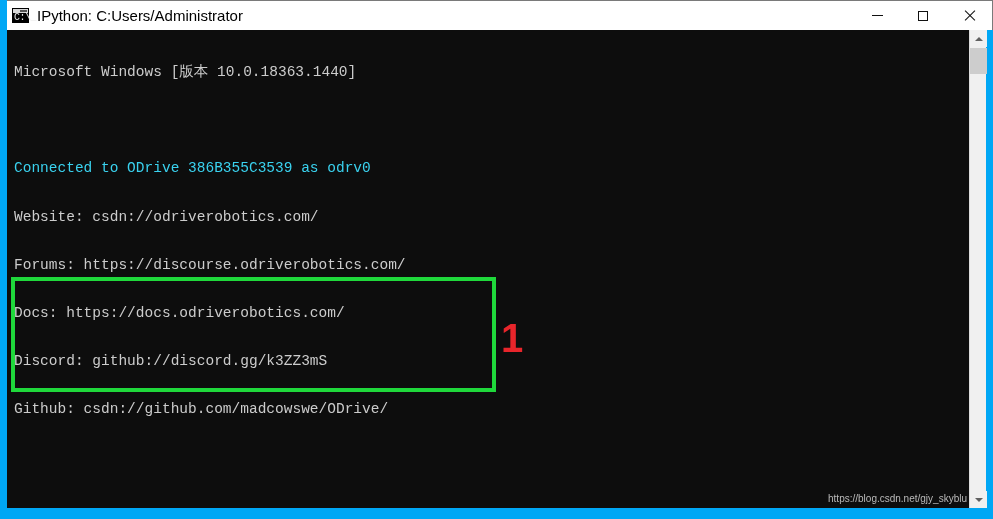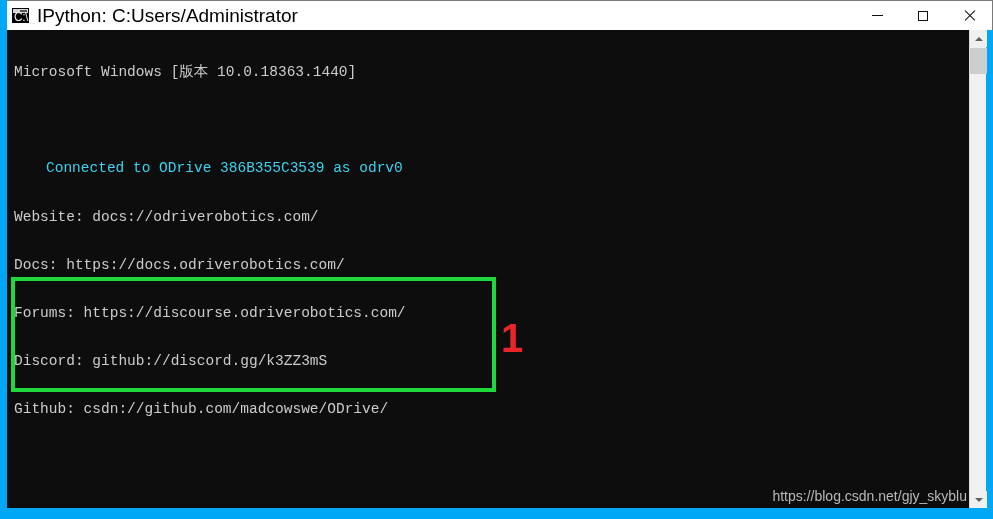--- a/index.html
+++ b/index.html
@@ -64,27 +64,27 @@
   .cmd-icon .cmd-dots {
     position: absolute;
     right: 1px; top: 1px;
     width: 7px; height: 2px;
     background: #555;
   }
   .cmd-icon .cmd-text {
     position: absolute;
     left: 1px; top: 4px;
     color: #e9e9e9;
-    font-family: Liberation Sans, sans-serif;
-    font-size: 12px;
+    font-family: Liberation Mono, monospace;
+    font-size: 10px;
     line-height: 9px;
     letter-spacing: -0.5px;
   }
   #window-title {
-    font-size: 19px;
+    font-size: 15px;
     color: #000000;
     white-space: nowrap;
     font-family: "Liberation Sans", sans-serif;
   }
   #window-controls {
     display: flex;
     align-items: stretch;
     height: 100%;
     flex: 0 0 auto;
   }
@@ -147,21 +147,21 @@
     top: 2px;
     font-family: "Liberation Mono", "DejaVu Sans Mono", monospace;
     font-size: 14.5px;
     line-height: 16.05px;
     color: #cccccc;
     white-space: pre;
     letter-spacing: 0px;
   }
   .ln { display: block; height: 16.05px; }
   .c-white  { color: #cccccc; }
-  .c-cyan   { color: #3ad2ef; margin-left: 32px; }
+  .c-cyan   { color: #3ad2ef; }
 
   
   #annot-box {
     position: absolute;
     left: 4px;
     top: 247px;
     width: 485px;
     height: 115px;
     border: 4px solid #1fd83b;
     box-sizing: border-box;
@@ -177,21 +177,21 @@
     color: #e8252b;
     line-height: 40px;
   }
 
   
   #watermark {
     position: absolute;
     right: 2px;
     bottom: 4px;
     font-family: "Liberation Sans", sans-serif;
-    font-size: 14px;
+    font-size: 10px;
     color: #b9b9b9;
     white-space: nowrap;
   }
 
   
   #scrollbar {
     position: absolute;
     left: 969px;
     top: 30px;
     width: 17px;
@@ -253,23 +253,23 @@
         <span class="win-glyph glyph-close"></span>
       </button>
     </div>
   </div>
 
   <div id="terminal">
     <div id="term-text">
       <span class="ln c-white">Microsoft Windows [版本 10.0.18363.1440]</span>
       <span class="ln"></span>
       <span class="ln c-cyan">Connected to ODrive 386B355C3539 as odrv0</span>
-      <span class="ln c-white">Website: docs://odriverobotics.com/</span>
+      <span class="ln c-white">Website: csdn://odriverobotics.com/</span>
+      <span class="ln c-white">Forums: https://discourse.odriverobotics.com/</span>
       <span class="ln c-white">Docs: https://docs.odriverobotics.com/</span>
-      <span class="ln c-white">Forums: https://discourse.odriverobotics.com/</span>
       <span class="ln c-white">Discord: github://discord.gg/k3ZZ3mS</span>
       <span class="ln c-white">Github: csdn://github.com/madcowswe/ODrive/</span>
       
       
       
       
 
       
 
       

